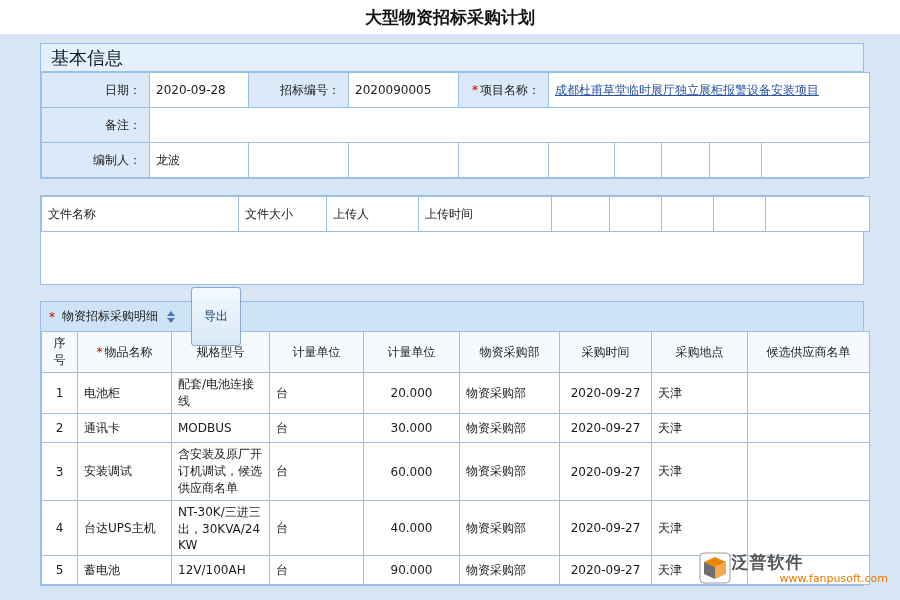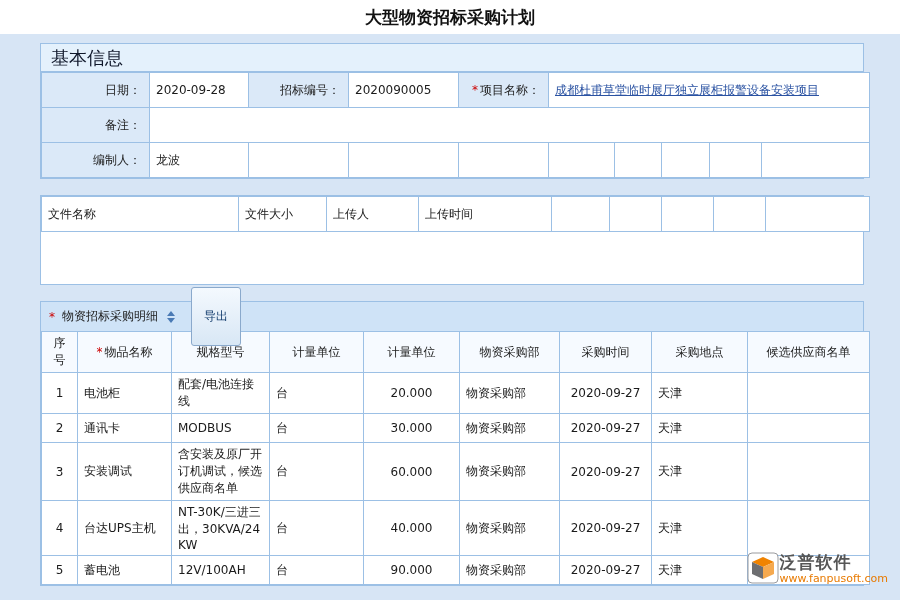--- a/index.html
+++ b/index.html
@@ -56,21 +56,21 @@
   .detail-table td.hdr { text-align:center; background:#f6faff; }
   .detail-table td.c { text-align:center; }
 
   .watermark {
     position:absolute; right:12px; bottom:13px;
     display:flex; align-items:center; gap:1px; z-index:5;
     background:transparent;
   }
   .watermark .texts { display:flex; flex-direction:column; line-height:1.15; }
   .brand-name { font-size:17px; font-weight:bold; color:#565656; letter-spacing:1px; }
-  .brand-url  { font-size:11px; color:#e87a00; }
+  .brand-url  { font-size:11px; color:#e87a00;margin-left:48px; }
 </style>
 </head>
 <body>
 
 <div class="title-bar">
   <h1>大型物资招标采购计划</h1>
 </div>
 
 <div class="content">
 

